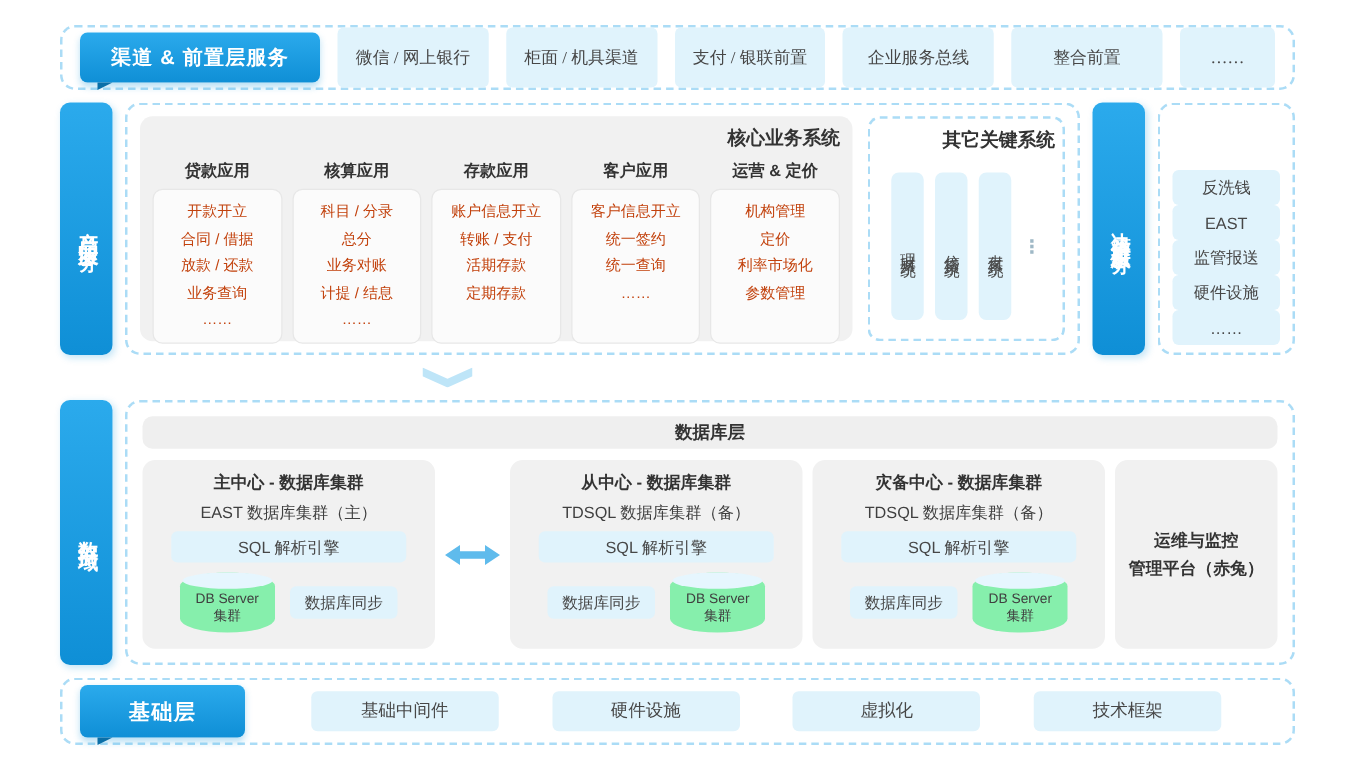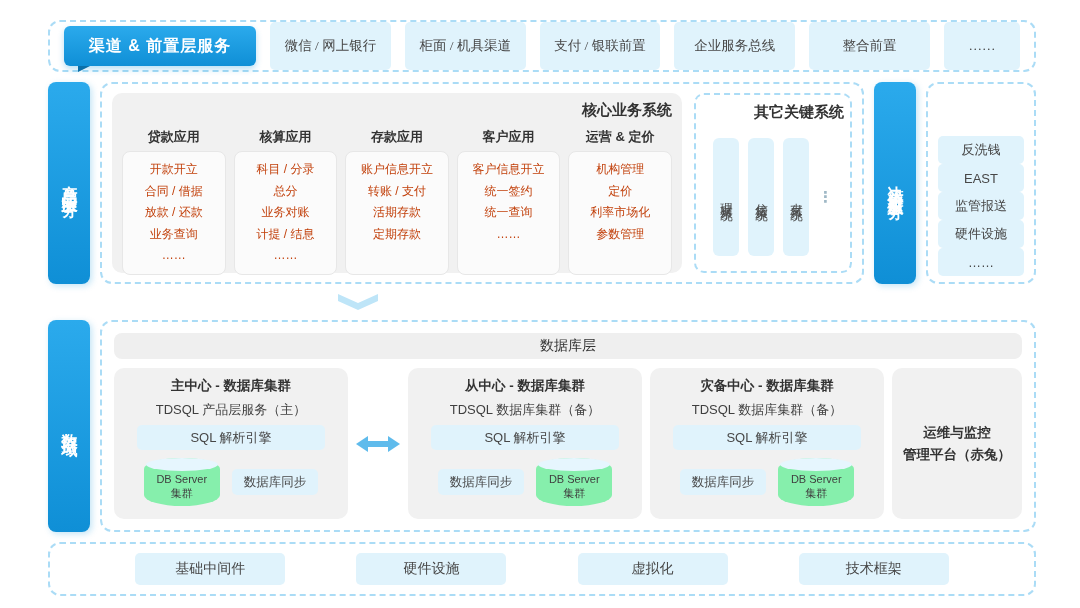--- a/index.html
+++ b/index.html
@@ -30,21 +30,21 @@
   .bars{flex:1;display:flex;justify-content:center;align-items:center;gap:9px;padding-top:2px;}
   .v-bar{writing-mode:vertical-rl;background:#E0F3FC;border-radius:6px;width:26px;height:118px;display:flex;align-items:center;justify-content:center;font-size:12.5px;color:#4a4a4a;letter-spacing:2px;}
   .v-more{font-size:15px;font-weight:bold;color:#9FB8C6;align-self:center;}
   .decision-col{width:110px;display:flex;flex-direction:column;justify-content:flex-end;padding:6px 10px;}
   .decision-col .chip{height:28px;font-size:13px;}
   
   .arrow-row{height:16px;padding-left:290px;}
   
   .domain{height:212px;display:flex;gap:10px;}
   .domain-area{flex:1;padding:11px 12px;display:flex;flex-direction:column;gap:9px;}
-  .db-bar{height:26px;background:#EFEFEF;border-radius:8px;display:flex;align-items:center;justify-content:center;font-weight:normal;font-size:14px;color:#333;}
+  .db-bar{height:26px;background:#EFEFEF;border-radius:8px;display:flex;align-items:center;justify-content:center;font-weight:bold;font-size:14px;color:#333;}
   .cluster-row{flex:1;display:flex;gap:8px;align-items:stretch;}
   .cluster{flex:1;background:#F1F1F1;border-radius:10px;padding:9px 8px 8px;display:flex;flex-direction:column;align-items:center;gap:6px;}
   .cluster-title{font-weight:bold;font-size:13.5px;color:#333;}
   .cluster-sub{font-size:13px;color:#3f3f3f;}
   .engine{width:86%;height:25px;font-size:13px;}
   .cl-bottom{display:flex;align-items:center;gap:12px;margin-top:2px;}
   .sync-chip{height:26px;padding:0 12px;font-size:12.5px;}
   .cyl{position:relative;width:76px;height:48px;background:#86efac;border-radius:38px/11px;display:flex;flex-direction:column;align-items:center;justify-content:center;padding-top:9px;font-size:11px;line-height:1.25;color:#3f3f3f;text-align:center;}
   .cyl::before{content:"";position:absolute;top:0;left:2px;right:2px;height:13px;background:#E6F6FE;border-radius:50%;}
   .cyl span{position:relative;}
@@ -149,21 +149,21 @@
   <section class="domain">
     <div class="blue-label v-label">数据域</div>
 
     <div class="domain-area dashed">
       <div class="db-bar">数据库层</div>
 
       <div class="cluster-row">
 
         <div class="cluster">
           <div class="cluster-title">主中心 - 数据库集群</div>
-          <div class="cluster-sub">TDSQL 产品层服务（主）</div>
+          <div class="cluster-sub">EAST 数据库集群（主）</div>
           <div class="chip engine">SQL 解析引擎</div>
           <div class="cl-bottom">
             <div class="cyl">
               <span>DB Server</span>
               <span>集群</span>
             </div>
             <div class="chip sync-chip">数据库同步</div>
           </div>
         </div>
 
@@ -200,20 +200,21 @@
         <div class="ops-box">
           <div>运维与监控</div>
           <div>管理平台（赤兔）</div>
         </div>
 
       </div>
     </div>
   </section>
 
   <section class="base dashed">
+    <div class="blue-label h-label">基础层</div>
     <div class="base-items">
       <div class="chip">基础中间件</div>
       <div class="chip">硬件设施</div>
       <div class="chip">虚拟化</div>
       <div class="chip">技术框架</div>
     </div>
   </section>
 
 </div>
 

